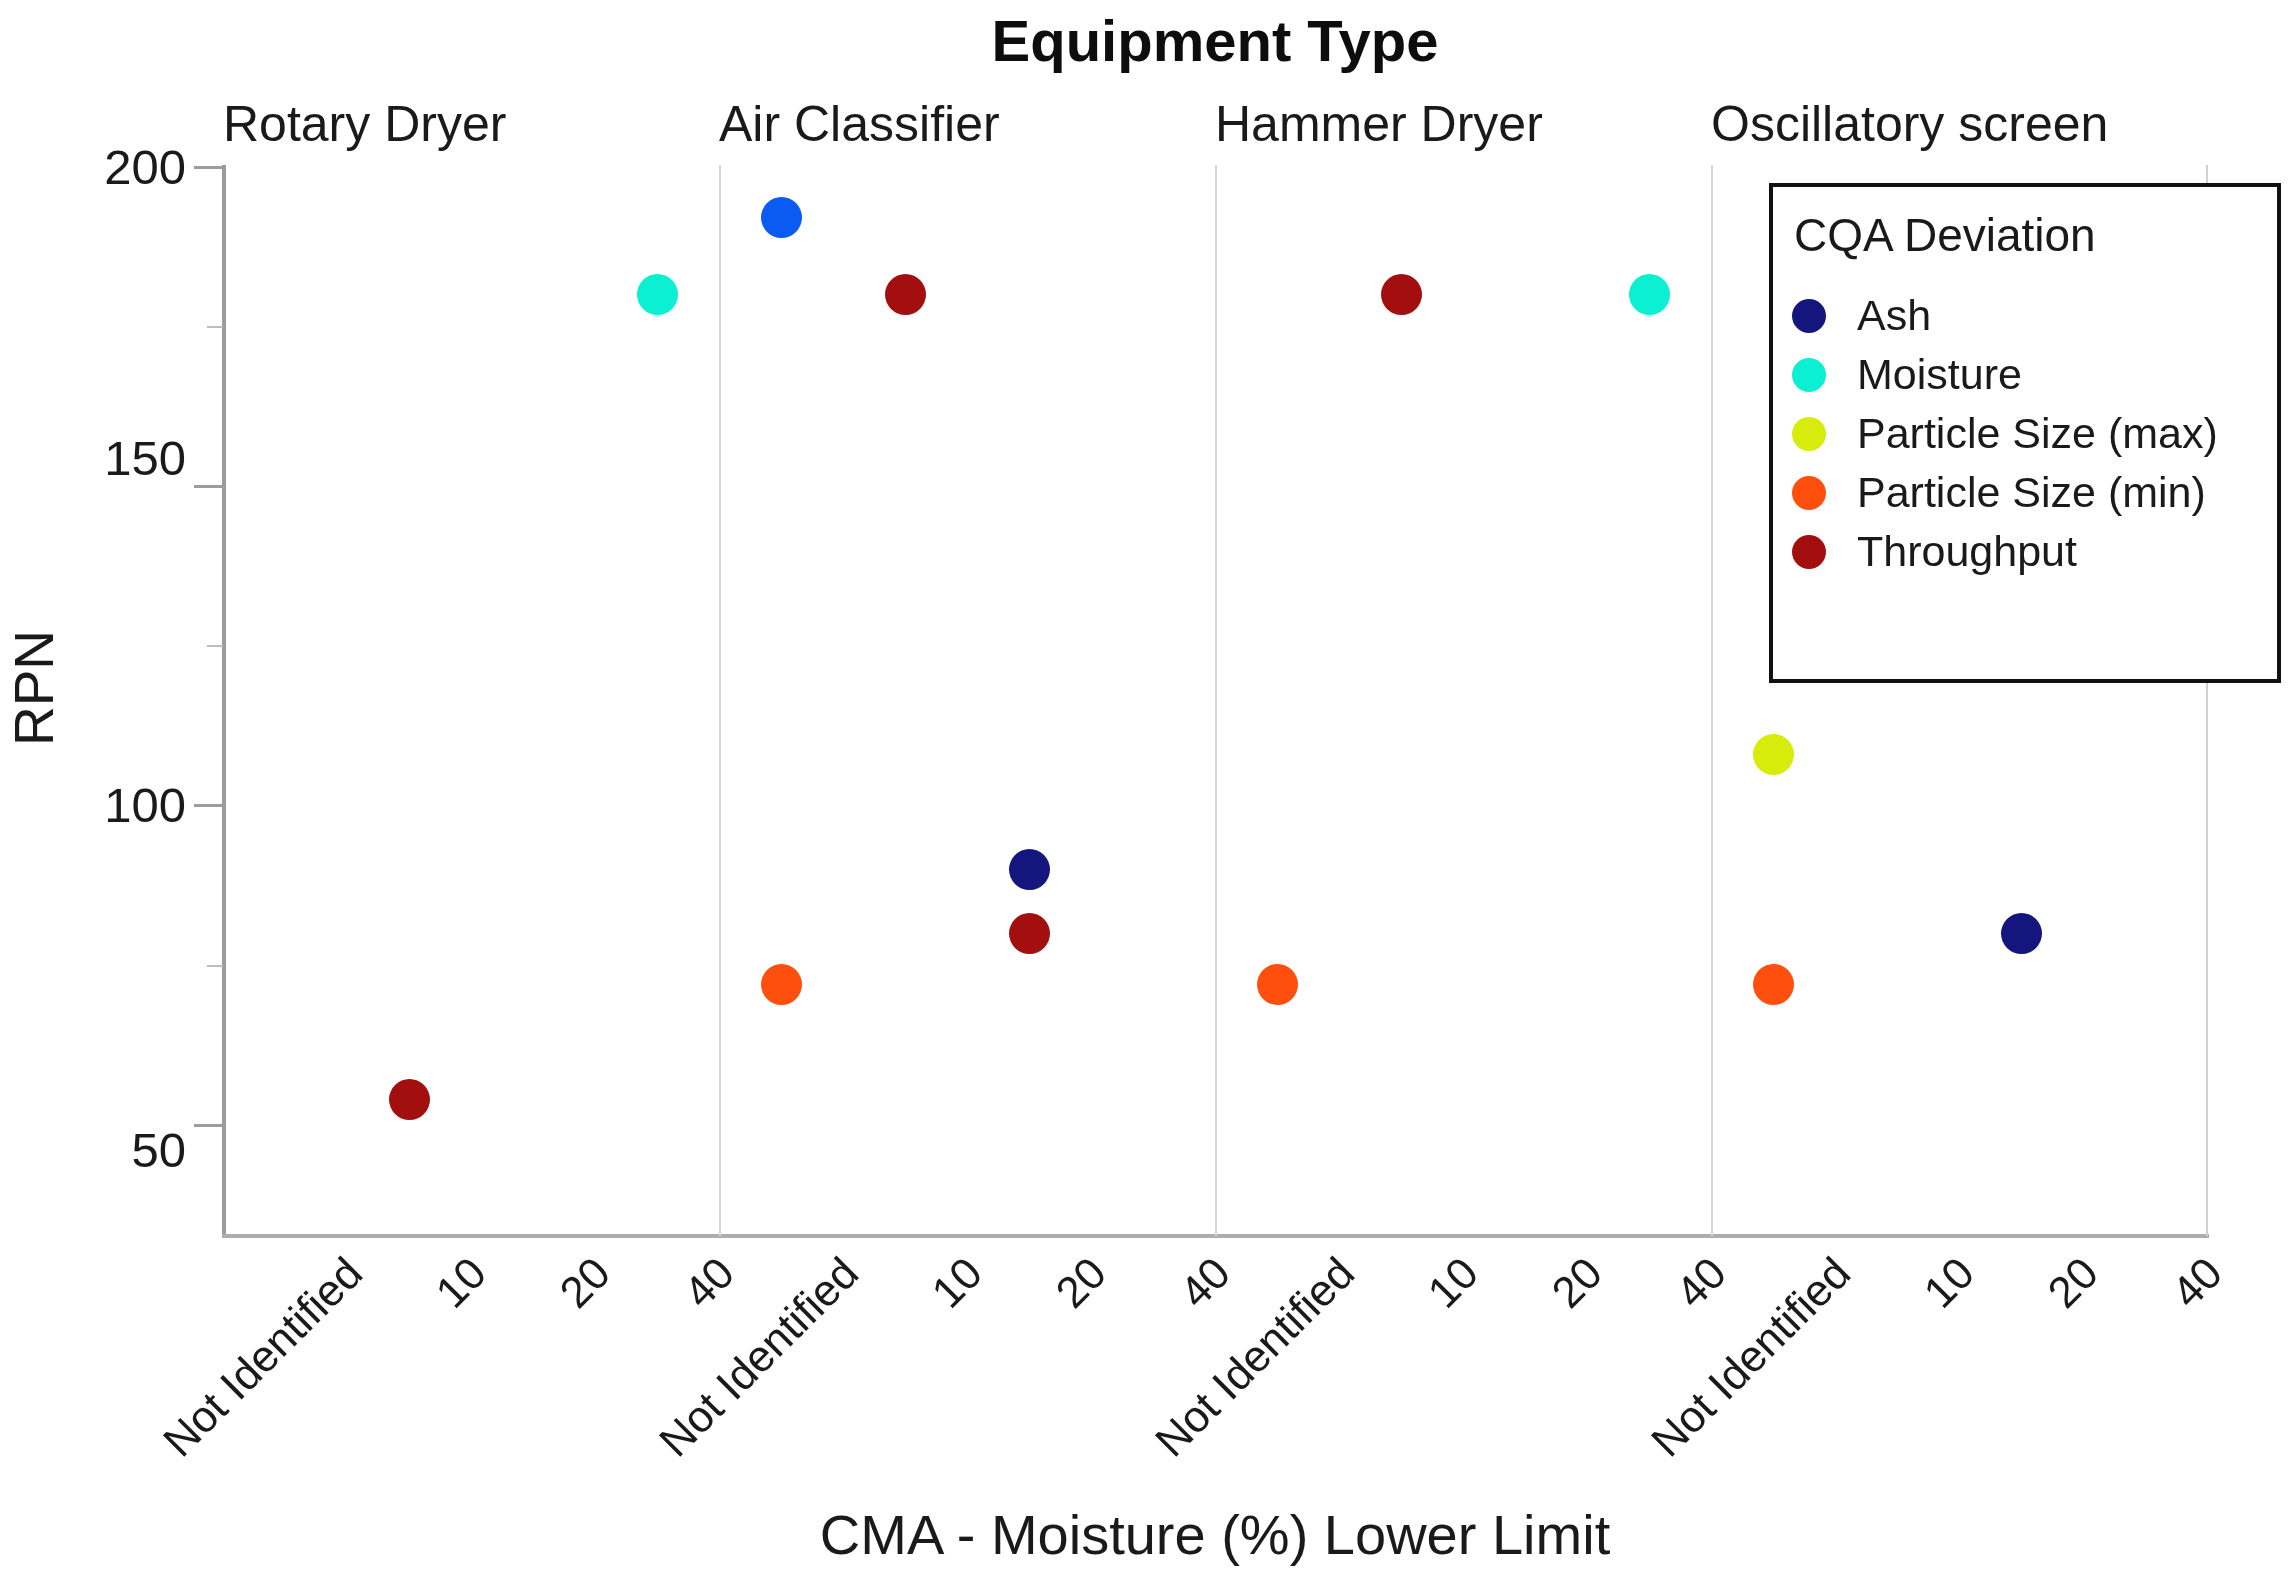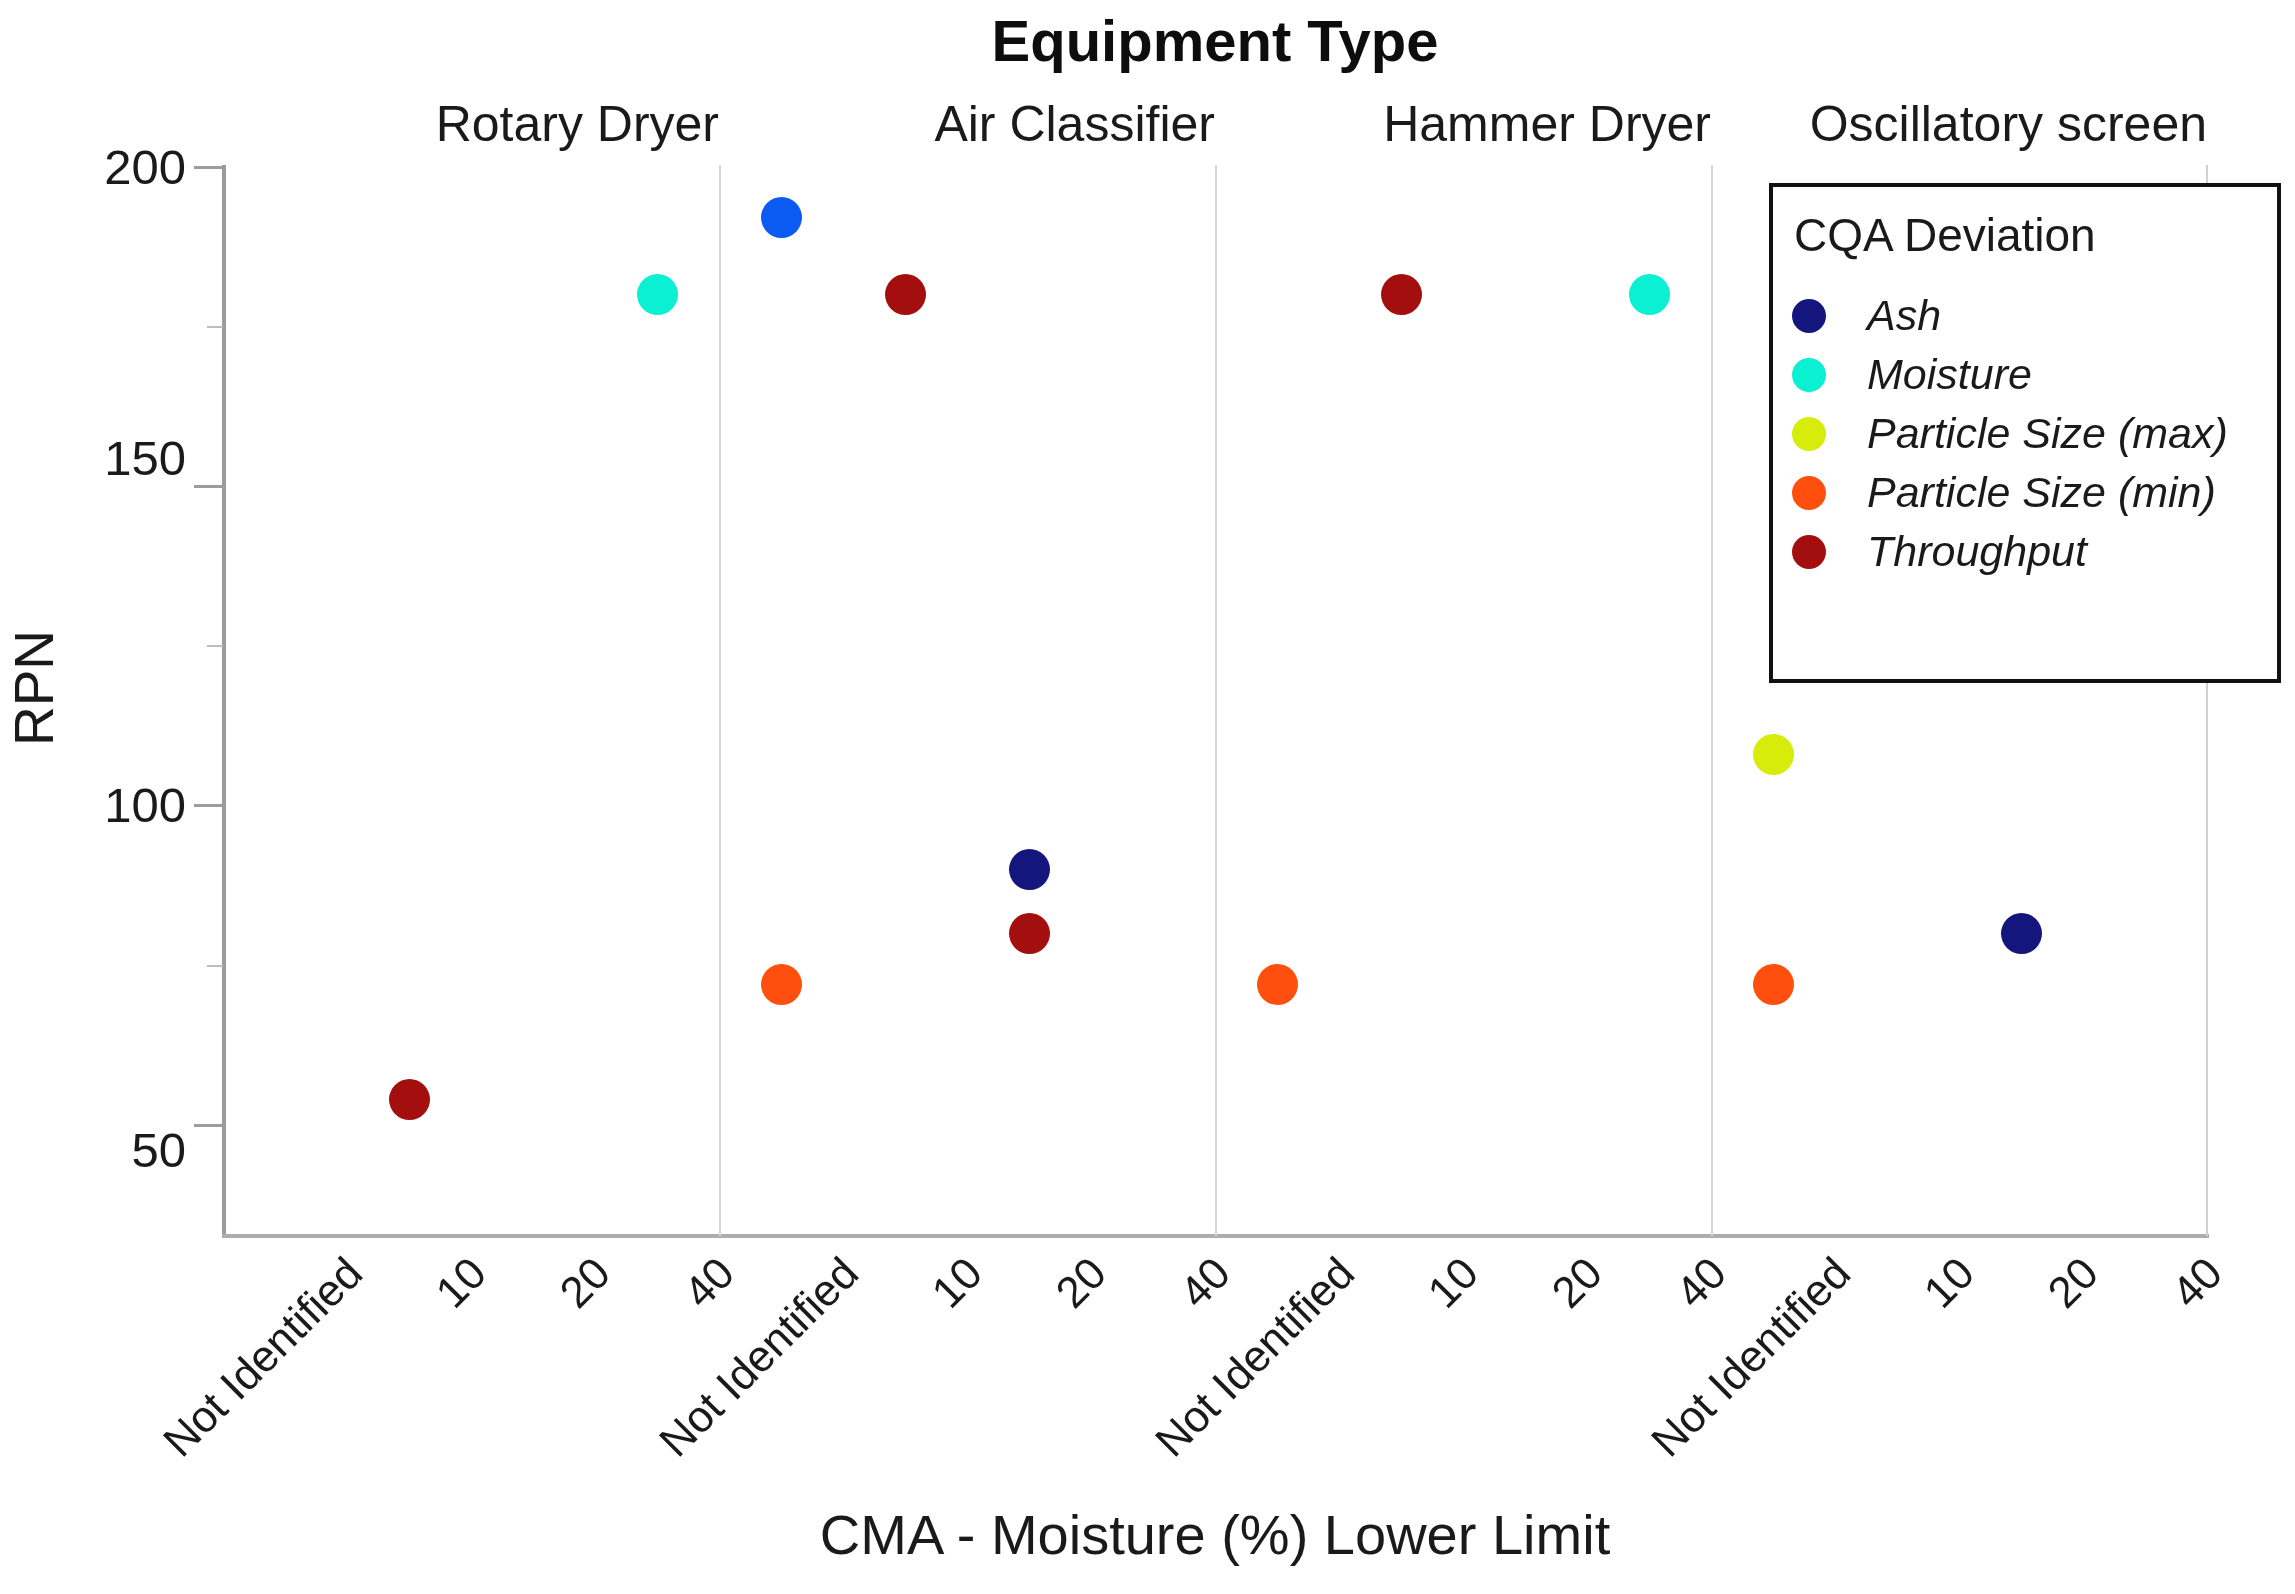--- a/index.html
+++ b/index.html
@@ -19,21 +19,21 @@
     left: 223px;
     width: 1984px;
     text-align: center;
     font-size: 58px;
     font-weight: 700;
     color: #0d0d0d;
   }
   .facet-title {
     position: absolute;
     top: 95px;
-    text-align: right;
+    text-align: left;
     font-size: 50px;
     font-weight: 400;
     color: #1a1a1a;
     white-space: nowrap;
   }
   .axis-line-y {
     position: absolute;
     left: 222px; top: 165px;
     width: 3.7px; height: 1071px;
     background: #9c9c9c;
@@ -132,25 +132,24 @@
     display: flex;
     align-items: center;
     padding-left: 19px;
   }
   .legend-dot {
     width: 34px; height: 34px;
     border-radius: 50%;
     flex: 0 0 auto;
   }
   .legend-label {
-    margin-left: 41px;
+    margin-left: 31px;
     font-size: 43px;
     white-space: nowrap;
     color: #1a1a1a;
-    font-style: italic;
   }
 </style>
 </head>
 <body>
 
 <div class="figure">
   <div class="chart-title">Equipment Type</div>
 
   <div id="facet-titles">
       <div class="facet-title" style="left: 223px; width: 496px;">Rotary Dryer</div>

